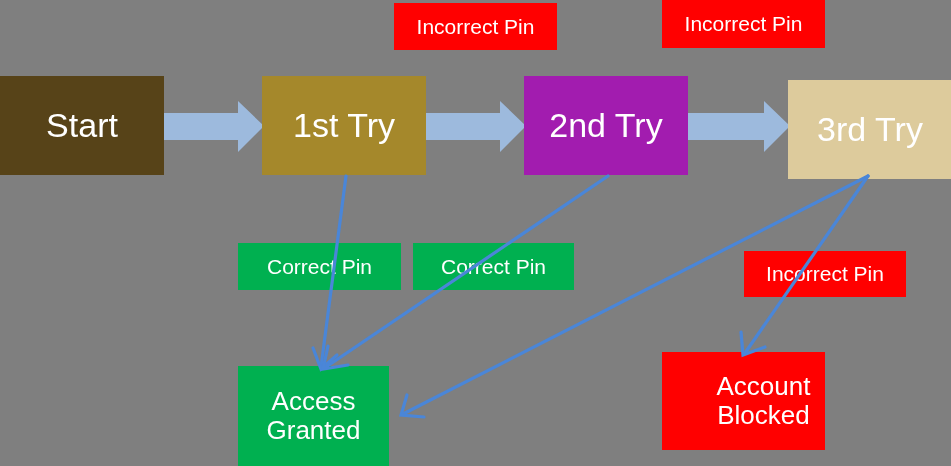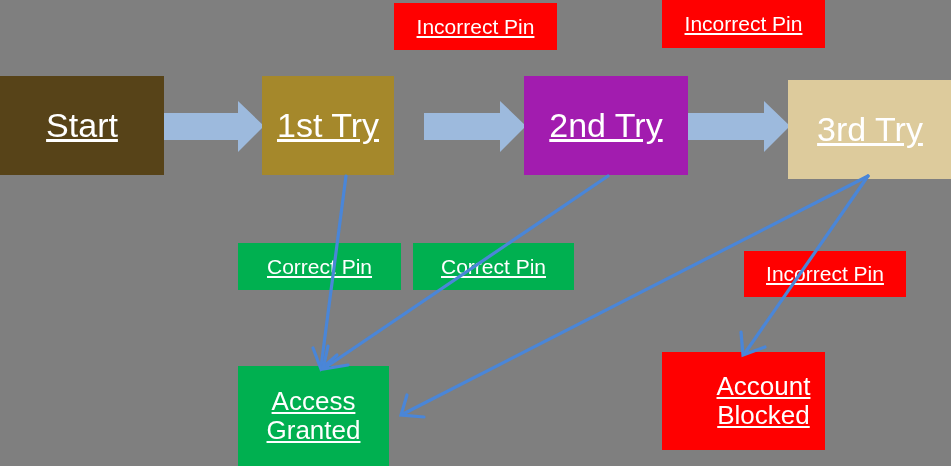--- a/index.html
+++ b/index.html
@@ -19,21 +19,20 @@
     position: absolute;
     display: flex;
     align-items: center;
     justify-content: center;
     text-align: center;
     color: #ffffff;
     line-height: 1.12;
     box-sizing: border-box;
     white-space: pre-line;
     z-index: 3;
-    text-decoration: underline;
   }
   
   .stage {
     font-size: 34px;
     font-weight: 400;
   }
   .stage-start  { background: #574318; }
   .stage-try1   { background: #a5882b; }
   .stage-try2   { background: #a21caf; }
   .stage-try3   { background: #ddcb9c; }
@@ -79,21 +78,21 @@
     </g>
     <g>
       <polygon points="686,113 764,113 764,101 790,126 764,152 764,140 686,140" fill="#9dbadd"></polygon>
     </g>
   </svg>
 
   <div class="node stage stage-start" style="left:0px; top:76px; width:164px; height:99px;">
     <span>Start</span>
   </div>
 
-  <div class="node stage stage-try1" style="left:262px; top:76px; width:132px; height:99px;">
+  <div class="node stage stage-try1" style="left:262px; top:76px; width:164px; height:99px;">
     <span>1st Try</span>
   </div>
 
   <div class="node stage stage-try2" style="left:524px; top:76px; width:164px; height:99px;">
     <span>2nd Try</span>
   </div>
 
   <div class="node stage stage-try3" style="left:788px; top:80px; width:164px; height:99px;">
     <span>3rd Try</span>
   </div>

